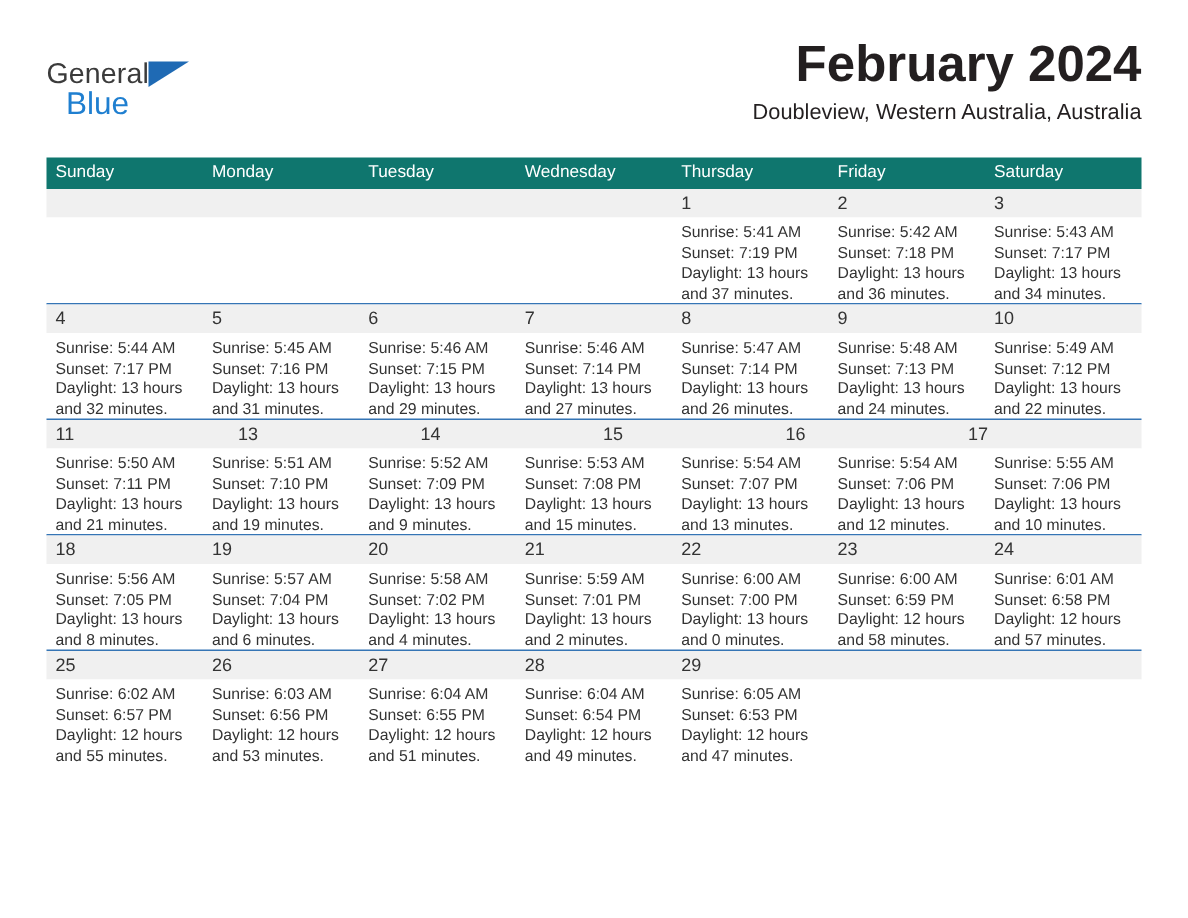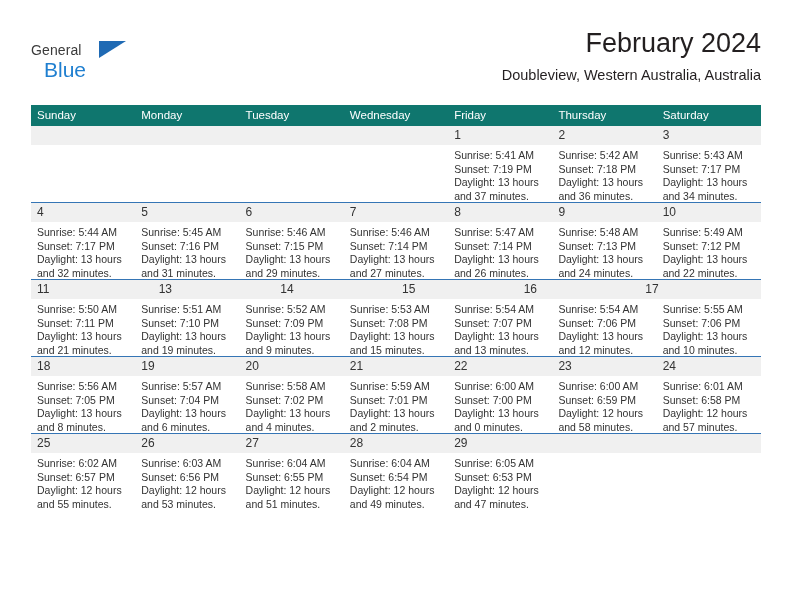--- a/index.html
+++ b/index.html
@@ -33,21 +33,21 @@
     position: absolute;
     left: 0;
     top: 12px;
     width: 200px;
     height: 50px;
   }
   .brand-general {
     position: absolute;
     left: 0;
     top: 0;
-    font-size: 14px;
+    font-size: 19px;
     letter-spacing: 0.1px;
     color: #3b3b3b;
     line-height: 24px;
     font-weight: 400;
   }
   .brand-tri {
     position: absolute;
     left: 68px;
     top: 3px;
     width: 0;
@@ -65,22 +65,22 @@
     font-weight: 400;
   }
 
   .title-block {
     position: absolute;
     right: 0;
     top: 0;
     text-align: right;
   }
   .month-title {
-    font-size: 27px;
-    font-weight: 400;
+    font-size: 34px;
+    font-weight: 700;
     color: #231f20;
     line-height: 34px;
     white-space: nowrap;
   }
   .location {
     margin-top: 6px;
     font-size: 14.5px;
     font-weight: 400;
     color: #231f20;
     line-height: 18px;
@@ -167,22 +167,22 @@
     </div>
 
   </div>
 
   <div class="calendar">
     <div class="weekday-row" id="weekday-row">
         <div class="weekday">Sunday</div>
         <div class="weekday">Monday</div>
         <div class="weekday">Tuesday</div>
         <div class="weekday">Wednesday</div>
+        <div class="weekday">Thursday</div>
         <div class="weekday">Friday</div>
-        <div class="weekday">Thursday</div>
         <div class="weekday">Saturday</div>
       </div>
     <div id="weeks-container">
         <div class="week">
           <div class="numbers-row">
             <div class="daynum"></div>
             <div class="daynum"></div>
             <div class="daynum"></div>
             <div class="daynum"></div>
             <div class="daynum">1</div>

